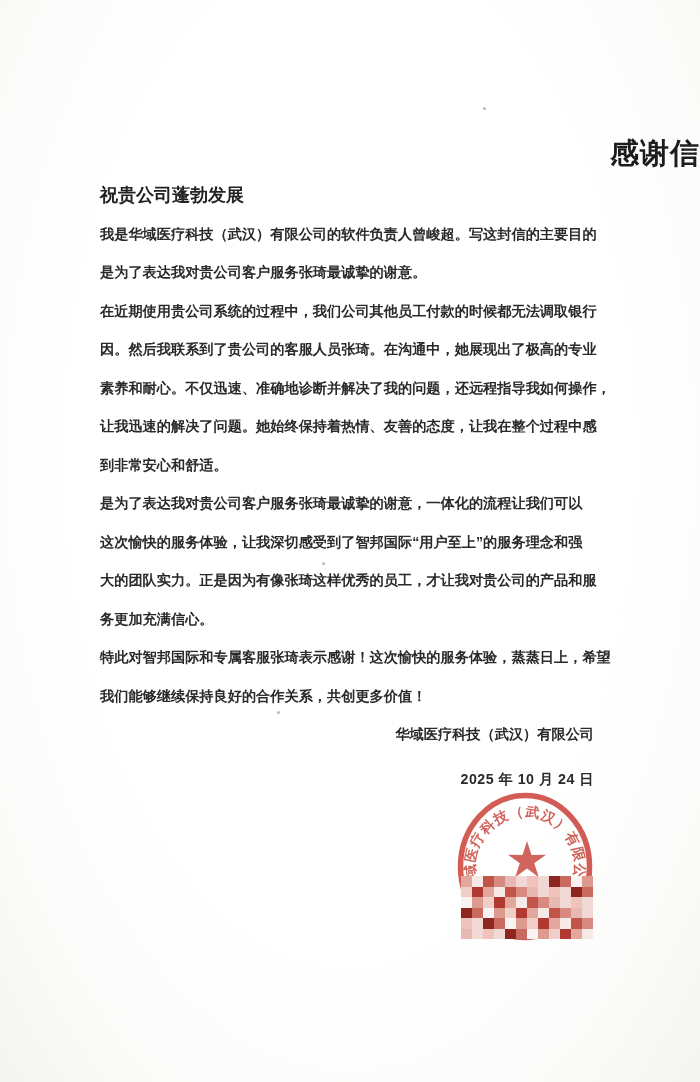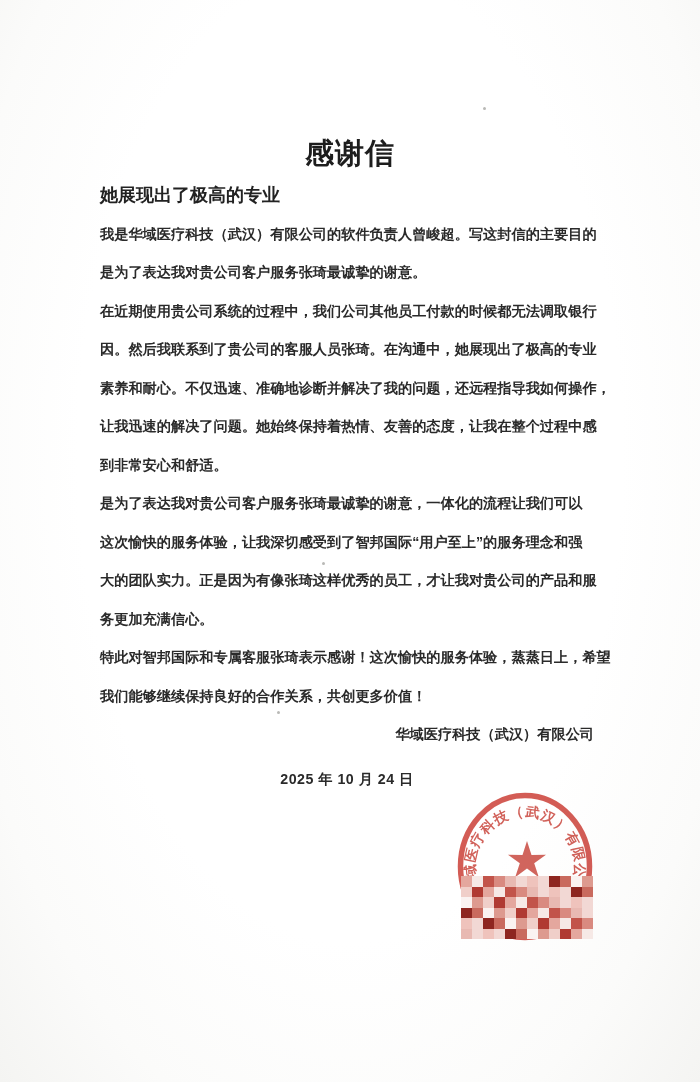--- a/index.html
+++ b/index.html
@@ -7,36 +7,36 @@
     position:relative;
     width:700px; height:1082px;
     margin:0 auto;
     background: radial-gradient(ellipse at 50% 42%, #ffffff 55%, #fbfbfa 80%, #f4f4f2 100%);
     font-family:"Liberation Sans", sans-serif;
     color:#262626;
     overflow:hidden;
   }
   .title {
     position:absolute; left:0; right:0; top:137px;
-    margin:0; text-align:center;
+    margin:0; text-align:right;
     font-size:29px; line-height:33px; font-weight:700;
     letter-spacing:1px; color:#1d1d1d;
   }
   .content {
     position:absolute; left:100px; top:176px; width:505px;
     z-index:1;
   }
   .line {
     height:38.5px; line-height:38.5px;
     font-size:14.2px; font-weight:600;
     white-space:nowrap; color:#2a2a2a;
   }
   .salutation { font-size:18px; font-weight:700; color:#222222; }
   .sig { text-align:right; padding-right:11px; }
-  .sig-date { margin-top:6px; letter-spacing:0.5px;text-align:center; }
+  .sig-date { margin-top:6px; letter-spacing:0.5px; }
   .speckle {
     position:absolute; width:3px; height:3px; border-radius:50%;
     background:#b9b9b6;
   }
   .seal {
     position:absolute; left:455px; top:788px; width:140px; height:158px;
     z-index:2; mix-blend-mode:multiply; opacity:0.93;
   }
   .seal svg { display:block; width:140px; height:158px; }
   .mosaic {
@@ -47,21 +47,21 @@
   }
 </style>
 </head>
 <body>
 
 <div class="page">
 
   <h1 class="title">感谢信</h1>
 
   <div class="content">
-    <div class="line salutation">她展现出了极高的专业</div>
+    <div class="line salutation">祝贵公司蓬勃发展</div>
 
     <div class="line">我是华域医疗科技（武汉）有限公司的软件负责人曾峻超。写这封信的主要目的</div>
     <div class="line">是为了表达我对贵公司客户服务张琦最诚挚的谢意。</div>
 
     <div class="line">在近期使用贵公司系统的过程中，我们公司其他员工付款的时候都无法调取银行</div>
     <div class="line">因。然后我联系到了贵公司的客服人员张琦。在沟通中，她展现出了极高的专业</div>
     <div class="line">素养和耐心。不仅迅速、准确地诊断并解决了我的问题，还远程指导我如何操作，</div>
     <div class="line">让我迅速的解决了问题。她始终保持着热情、友善的态度，让我在整个过程中感</div>
     <div class="line">到非常安心和舒适。</div>
 

